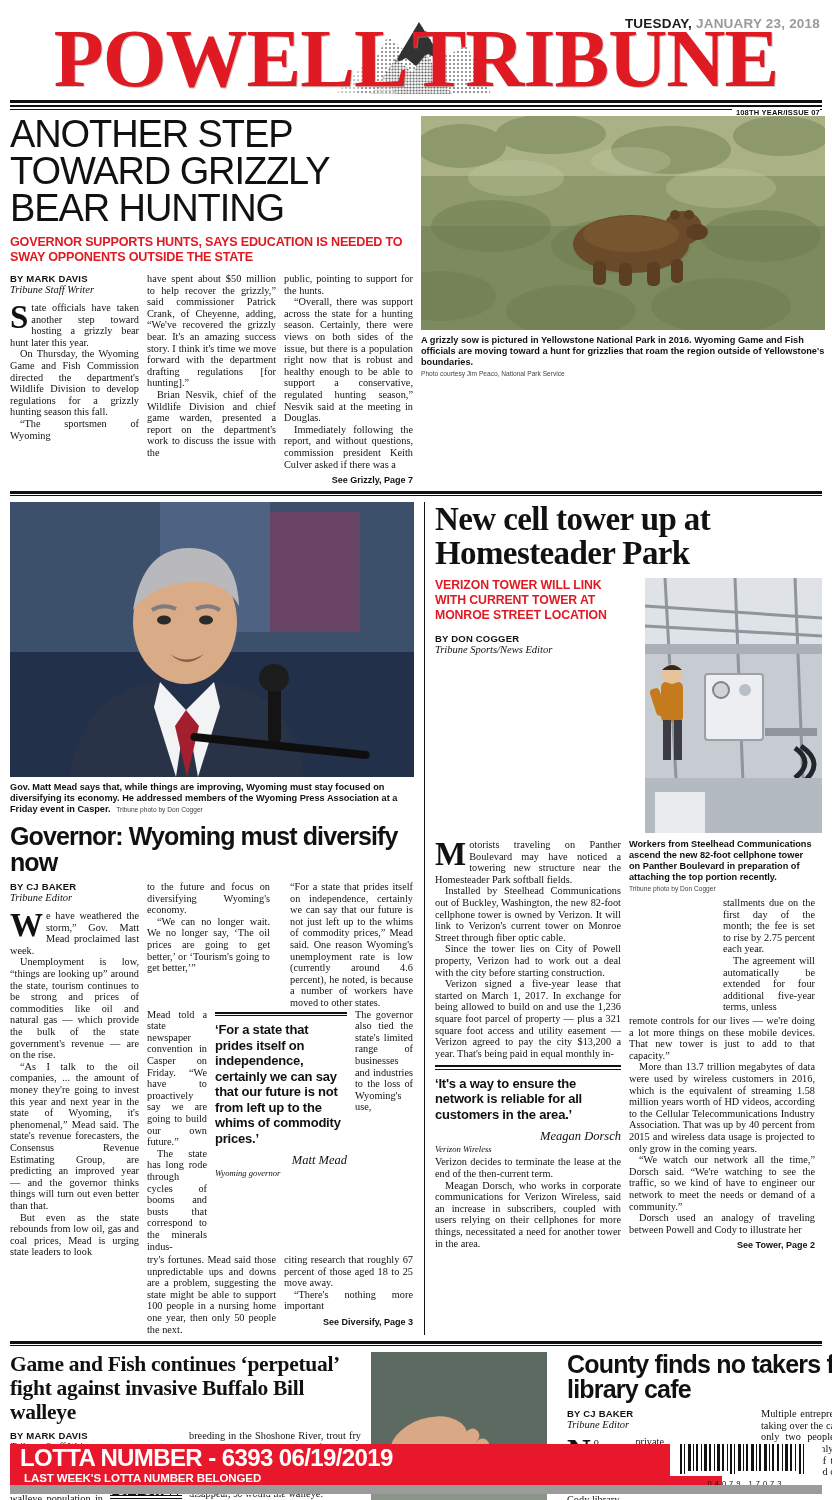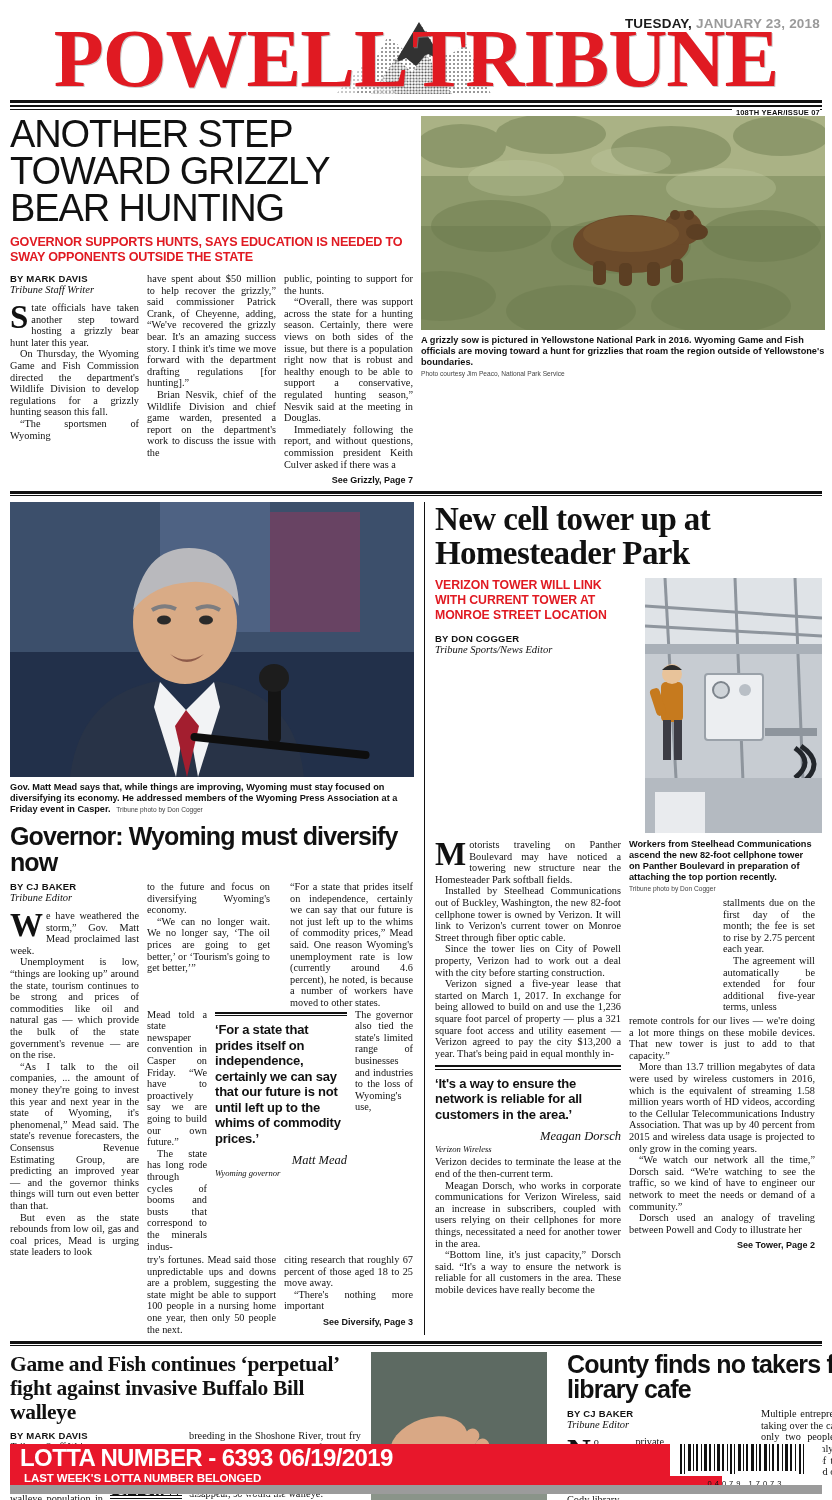--- a/index.html
+++ b/index.html
@@ -301,21 +301,21 @@
           </div>
           <div style="display:flex;gap:8px;">
             <div style="width:60px" class="body">
               <p class="first">Mead told a state newspaper convention in Casper on Friday. “We have to proactively say we are going to build our own future.”</p>
               <p>The state has long rode through cycles of booms and busts that correspond to the minerals indus-</p>
             </div>
             <div style="width:132px">
               <div class="pull">
                 <div class="pr-top"></div>
                   <div class="pr-top2"></div>
-                <div class="ptext">‘For a state that prides itself on independence, certainly we can say that our future is not until left up to the whims of commodity prices.’</div>
+                <div class="ptext">‘For a state that prides itself on independence, certainly we can say that our future is not from left up to the whims of commodity prices.’</div>
                 <div class="pname">Matt Mead</div>
                 <div class="ptitle">Wyoming governor</div>
               </div>
             </div>
             <div style="width:58px" class="body">
               <p class="first">The governor also tied the state's limited range of businesses and industries to the loss of Wyoming's use,</p>
             </div>
           </div>
           <div style="display:flex;gap:8px;margin-top:2px;">
             <div class="s2-col body">
@@ -386,21 +386,20 @@
           <div class="pull" style="margin-top:6px">
             <div class="pr-top"></div>
               <div class="pr-top2"></div>
             <div class="ptext">‘It's a way to ensure the network is reliable for all customers in the area.’</div>
             <div class="pname">Meagan Dorsch</div>
             <div class="ptitle">Verizon Wireless</div>
           </div>
           <div class="body" style="margin-top:2px">
             <p class="first">Verizon decides to terminate the lease at the end of the then-current term.</p>
             <p>Meagan Dorsch, who works in corporate communications for Verizon Wireless, said an increase in subscribers, coupled with users relying on their cellphones for more things, necessitated a need for another tower in the area.</p>
-            <p>“Bottom line, it's just capacity,” Dorsch said. “It's a way to ensure the network is reliable for all customers in the area. These mobile devices have really become the</p>
           </div>
         </div>
 
         <div class="s3-col">
           <div class="caption">Workers from Steelhead Communications ascend the new 82-foot cellphone tower on Panther Boulevard in preparation of attaching the top portion recently.</div>
           <div class="credit">Tribune photo by Don Cogger</div>
           <div style="height:5px"></div>
           <div class="body" style="width:92px;float:right;margin-left:6px;margin-bottom:2px;">
             <p class="first">stallments due on the first day of the month; the fee is set to rise by 2.75 percent each year.</p>
             <p>The agreement will automatically be extended for four additional five-year terms, unless</p>

